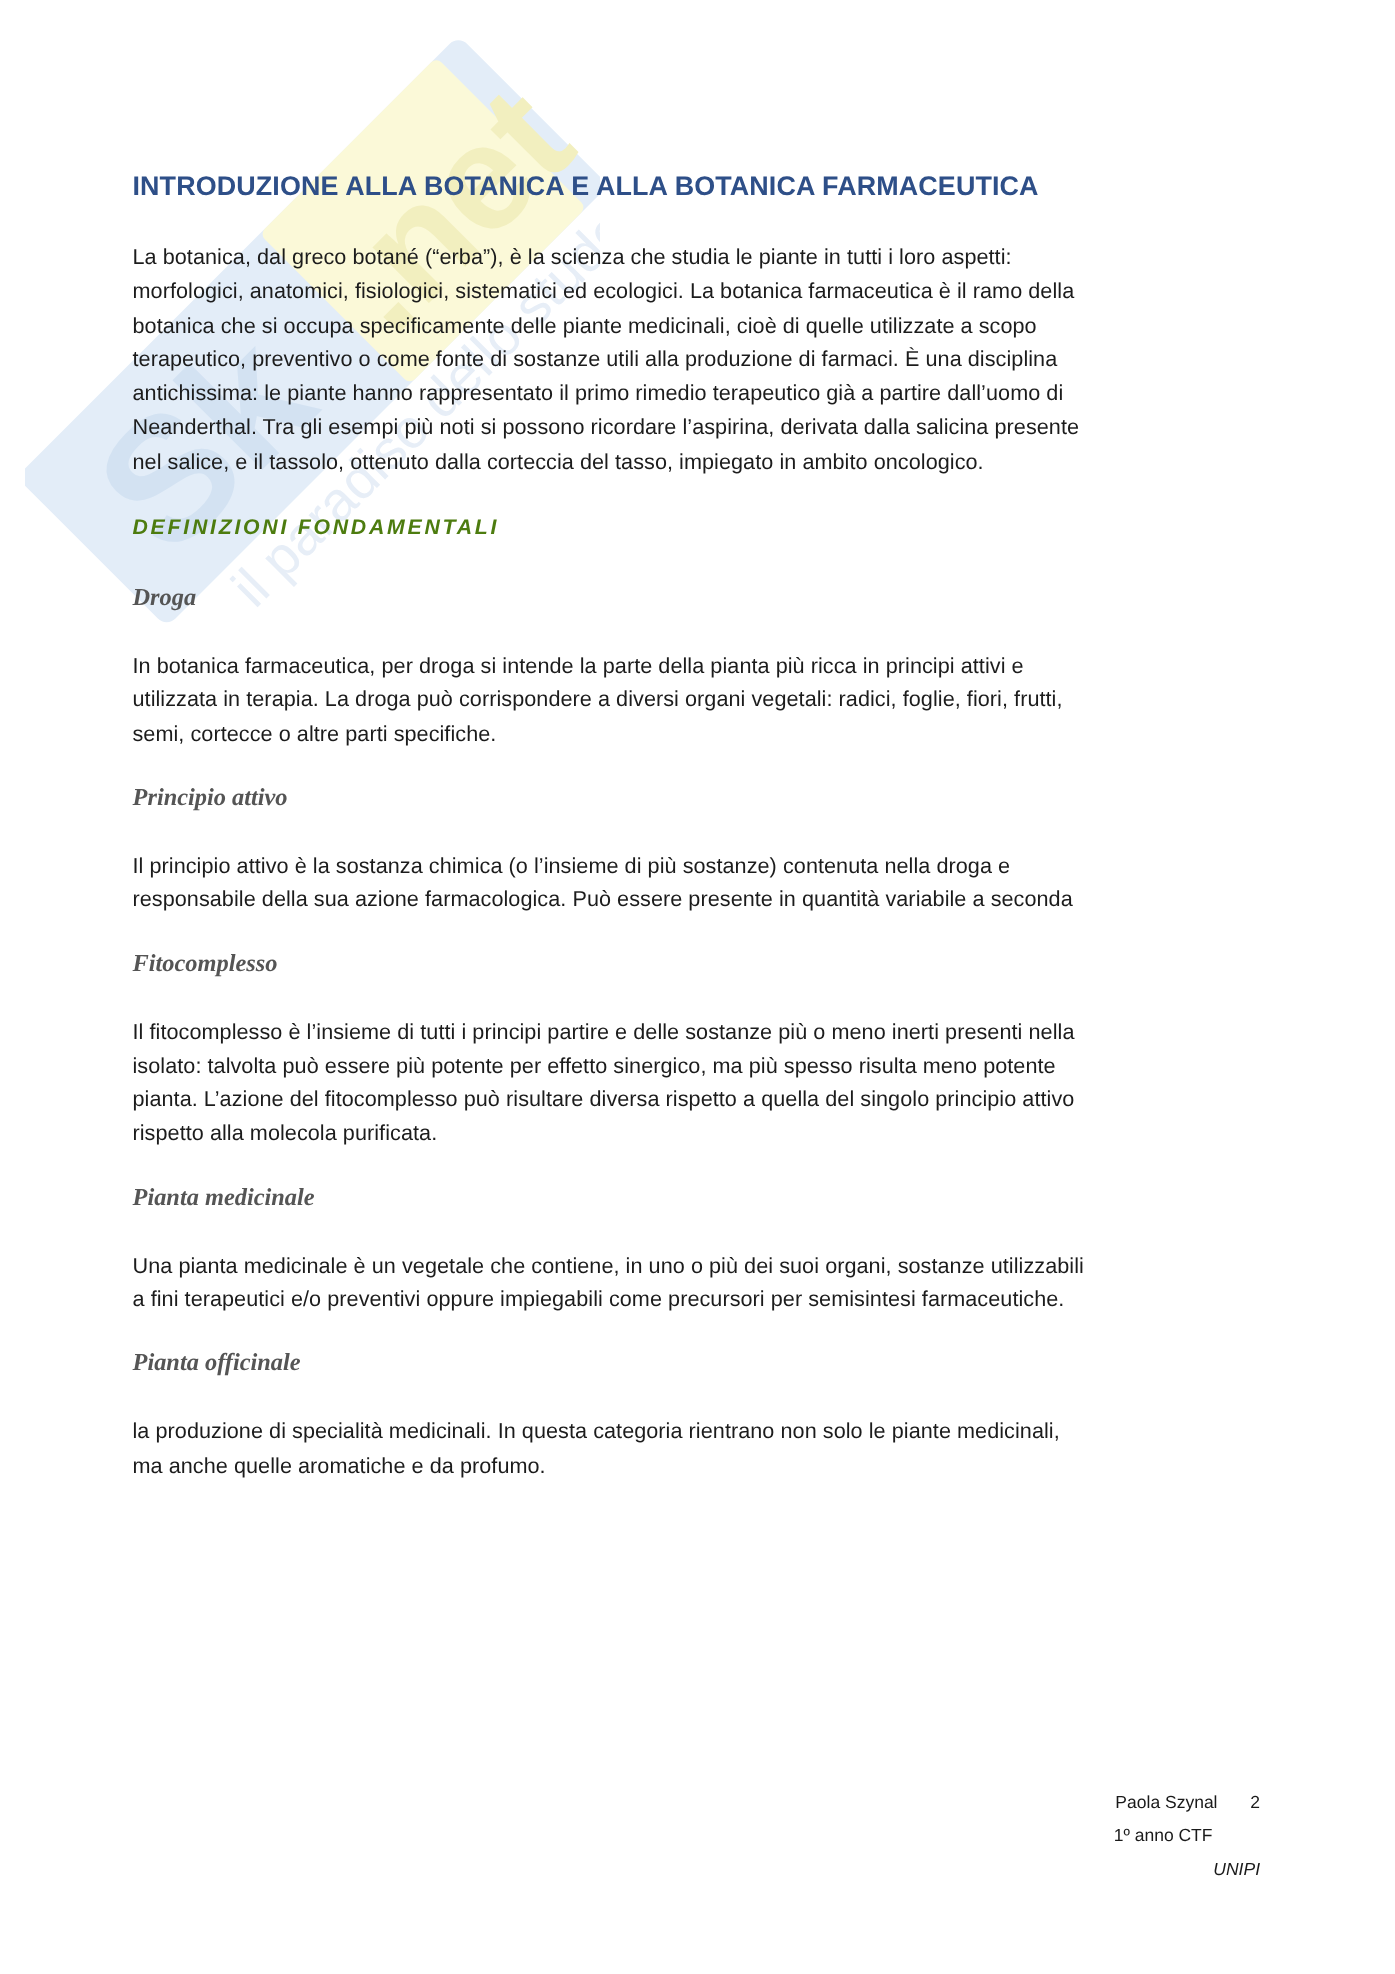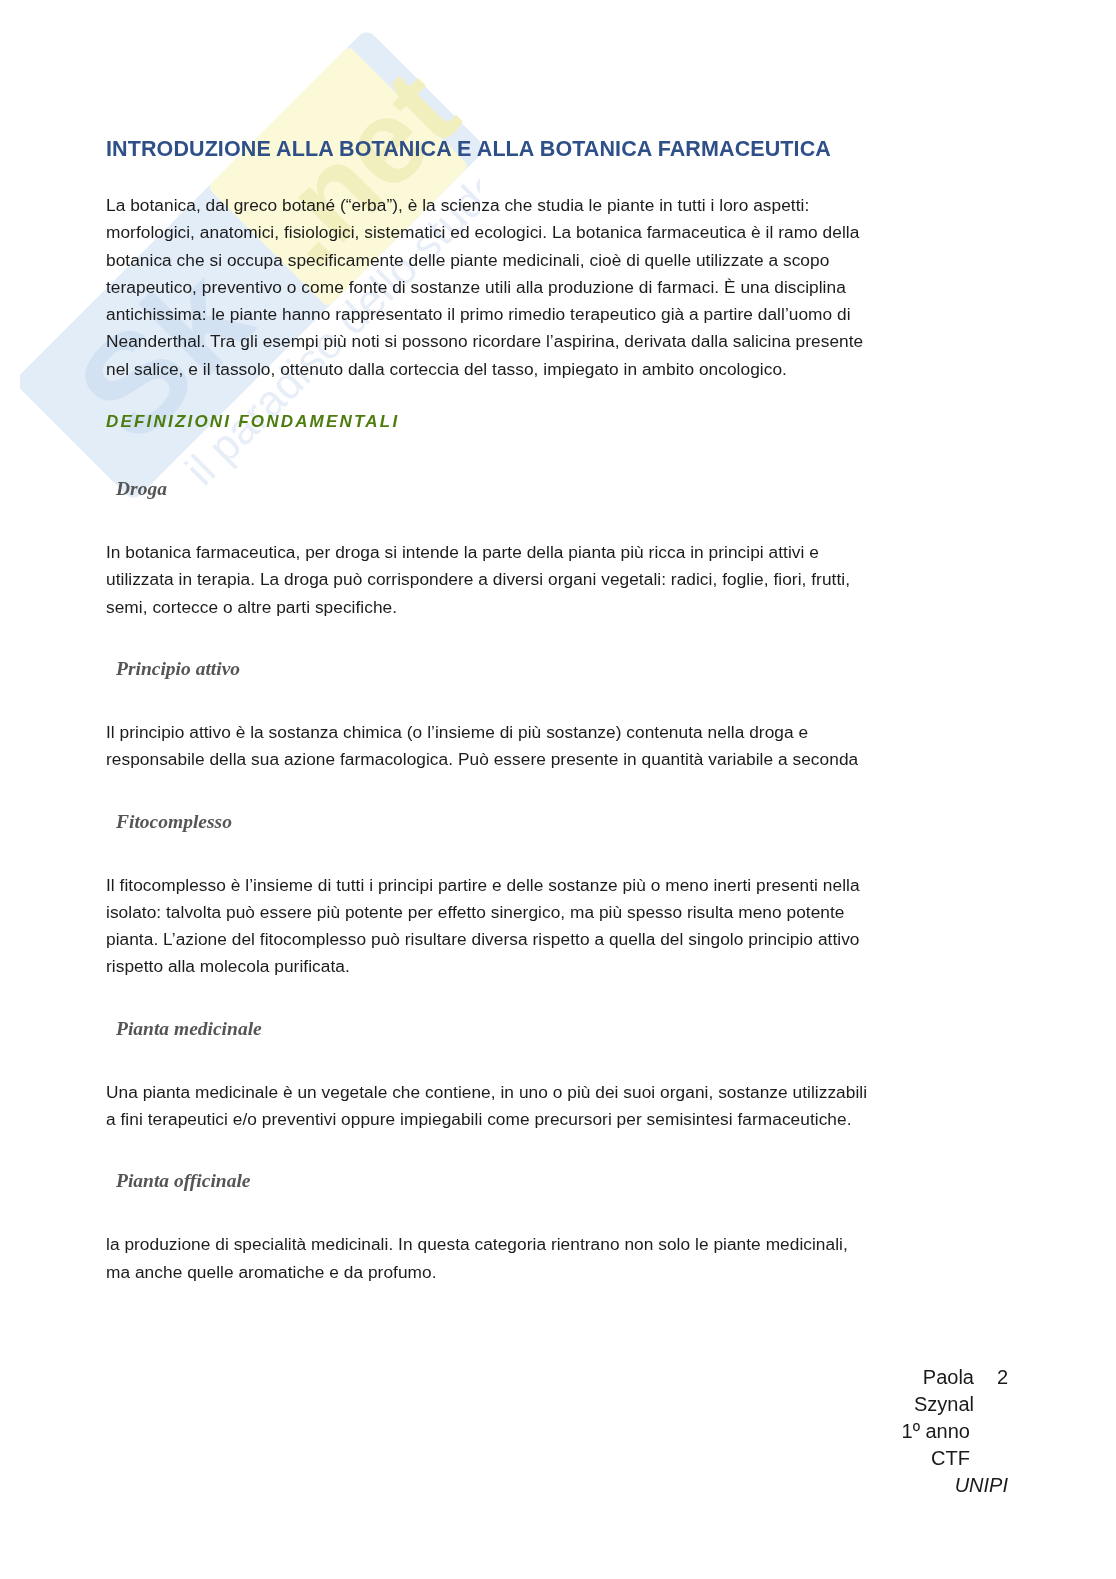--- a/index.html
+++ b/index.html
@@ -3,22 +3,22 @@
   <meta charset="utf-8">
   <style>
     html, body { margin: 0; padding: 0; background: #ffffff; }
     body { width: 1116px; height: 1579px; position: relative; overflow: hidden; font-family: "Liberation Sans", "DejaVu Sans", sans-serif; color: #1a1a1a; }
     .page { position: absolute; left: 0; top: 0; width: 1116px; height: 1579px; background: #fff; }
     .watermark { position: absolute; left: 20px; top: 30px; width: 460px; height: 470px; pointer-events: none; opacity: 1; }
     .content { position: absolute; left: 106px; top: 134px; width: 900px; }
     .title { font-family: "Liberation Sans", "DejaVu Sans", sans-serif; font-size: 21.5px; color: #2e4f88; margin: 0; letter-spacing: 0.1px; line-height: 30px; }
     .para { font-size: 17.3px; line-height: 27.3px; margin: 0; color: #1c1c1c; letter-spacing: 0.05px; }
     .subhead-caps { font-family: "Liberation Sans", "DejaVu Sans", sans-serif; font-style: italic; font-size: 17px; letter-spacing: 2.2px; color: #4d7c0f; margin: 0; line-height: 26px; }
-    .subhead { font-family: "Liberation Serif", "DejaVu Serif", serif; font-style: italic; font-size: 19.5px; color: #555555; margin: 10px; line-height: 26px; }
-    .footer { position: absolute; left: 858px; top: 1364px; width: 150px; font-size: 20px; line-height: 27px; color: #1a1a1a; }
+    .subhead { font-family: "Liberation Serif", "DejaVu Serif", serif; font-style: italic; font-size: 19.5px; color: #555555; margin: 0; line-height: 26px; }
+    .footer { position: absolute; left: 858px; top: 1428px; width: 150px; font-size: 14px; line-height: 27px; color: #1a1a1a; }
     .footer .row { display: flex; justify-content: flex-end; }
     .footer .name { width: 112px; text-align: right; }
     .footer .pnum { width: 34px; text-align: right; }
     .footer .line { width: 112px; text-align: right; }
   </style>
 </head>
 <body>
 
 <div class="page">
 

